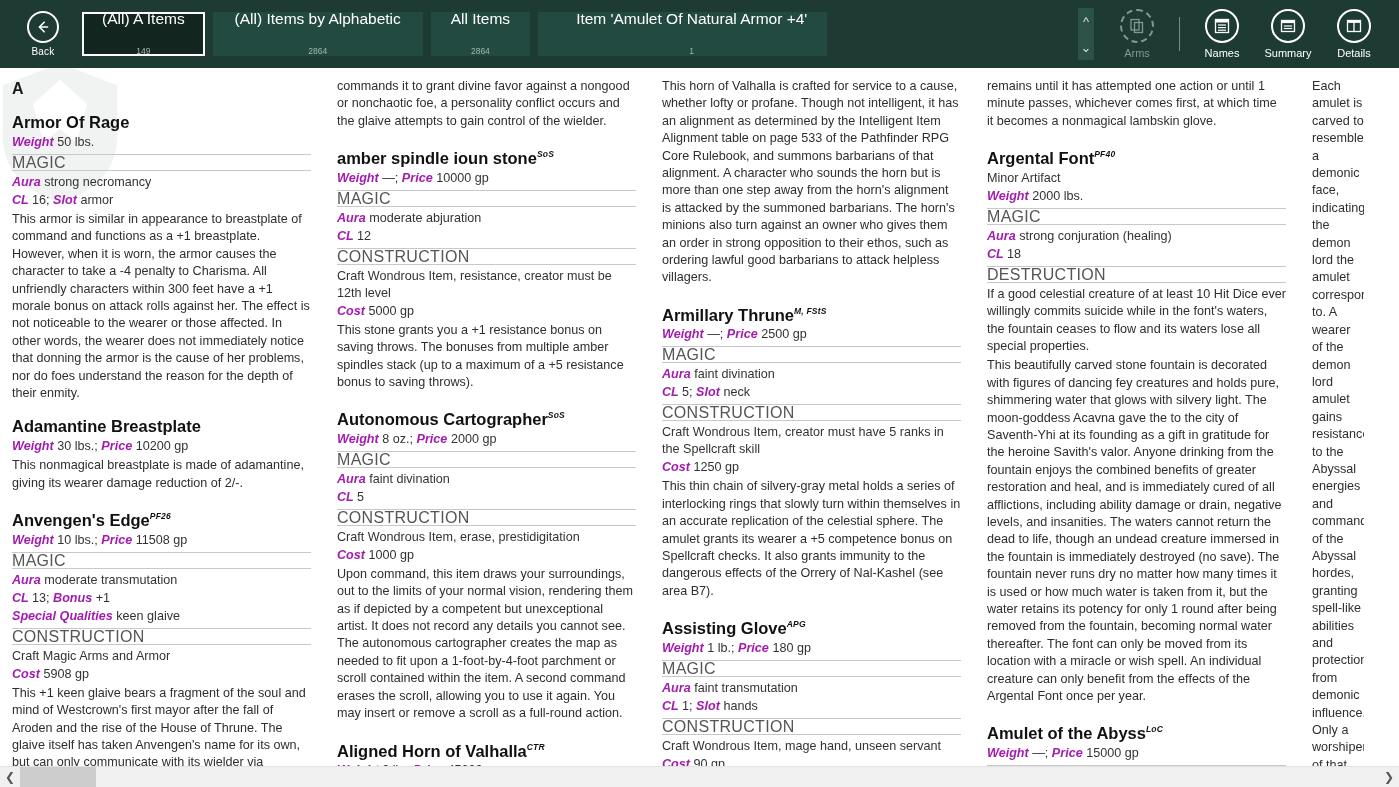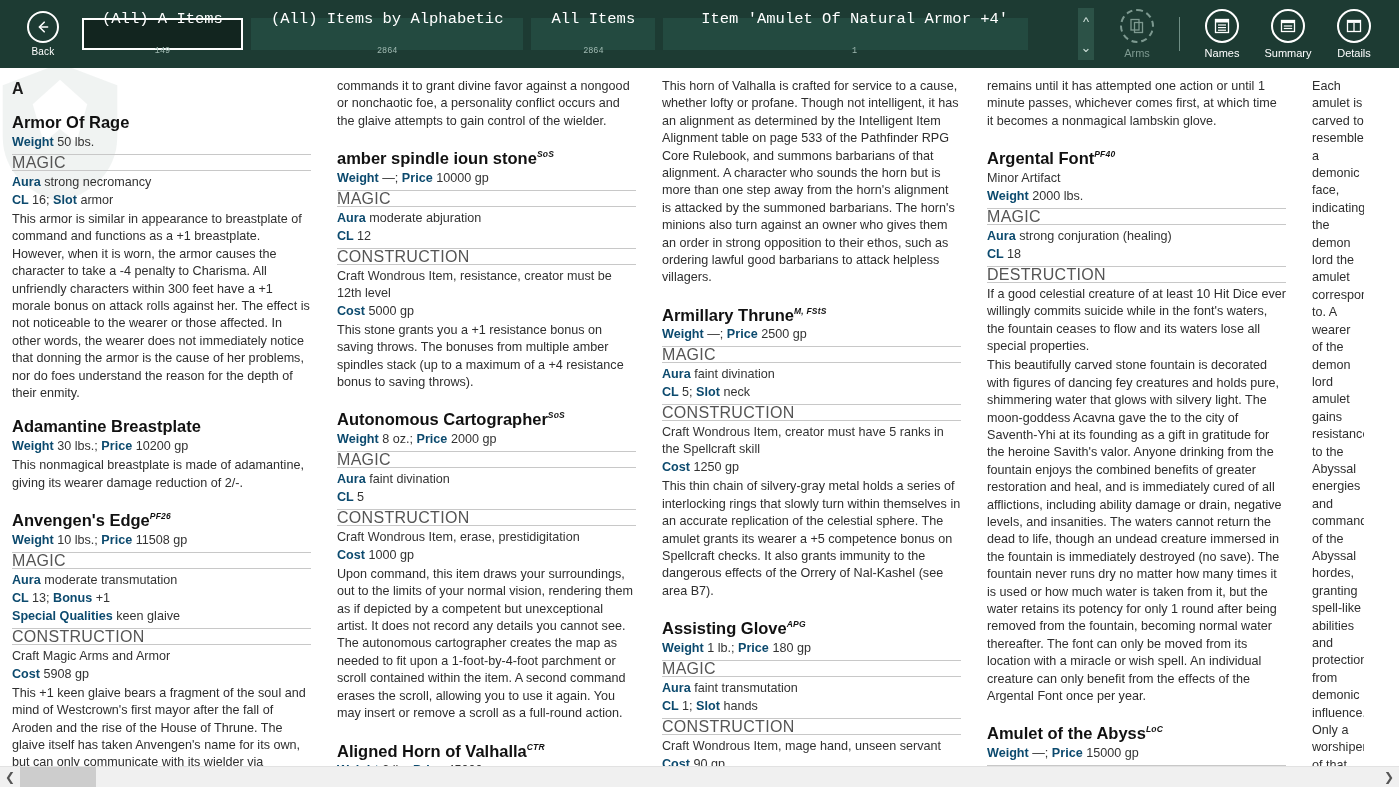--- a/index.html
+++ b/index.html
@@ -40,29 +40,28 @@
 
   .tabs {
     display: flex;
     align-items: center;
     gap: 8px;
     margin-left: 10px;
     flex: 0 0 auto;
   }
   .tab {
     position: relative;
-    height: 32px;
+    height: 44px;
     min-width: 100px;
     background: #234a40;
     border: 2px solid transparent;
     display: flex; flex-direction: column;
     align-items: center; justify-content: center;
     padding: 2px 18px 4px;
     cursor: pointer;
-    font-family: Liberation Mono, monospace;
   }
   .tab.selected {
     background: #12251f;
     border-color: #ffffff;
   }
   .tab-label {
     color: #ffffff;
     font-size: 15.5px;
     line-height: 18px;
     white-space: nowrap;
@@ -169,21 +168,21 @@
     font-style: italic;
     vertical-align: super;
     letter-spacing: .2px;
   }
   .line {
     font-size: 12.6px;
     line-height: 17px;
     color: #333333;
     margin: 1px 0;
   }
-  .line b { color: #0c4a6e; font-weight: bold; }
+  .line b { color: #a21caf; font-weight: bold; font-style: italic; }
   .rule-label {
     font-size: 16px;
     letter-spacing: .3px;
     color: #555555;
     border-top: 1px solid #c8c8c8;
     border-bottom: 1px solid #c8c8c8;
     padding: 1px 0 1px 0;
     margin: 3px 0 3px 0;
     line-height: 13px;
   }
@@ -350,21 +349,21 @@
       <div class="col">
         <div class="body-text">commands it to grant divine favor against a nongood or nonchaotic foe, a personality conflict occurs and the glaive attempts to gain control of the wielder.</div>
         <div class="item-title"><span>amber spindle ioun stone</span><sup>SoS</sup></div>
         <div class="line"><b>Weight </b><span>—; </span><b>Price </b><span>10000 gp</span></div>
         <div class="rule-label">MAGIC</div>
         <div class="line"><b>Aura </b><span>moderate abjuration</span></div>
         <div class="line"><b>CL </b><span>12</span></div>
         <div class="rule-label">CONSTRUCTION</div>
         <div class="line">Craft Wondrous Item, resistance, creator must be 12th level</div>
         <div class="line"><b>Cost </b><span>5000 gp</span></div>
-        <div class="body-text">This stone grants you a +1 resistance bonus on saving throws. The bonuses from multiple amber spindles stack (up to a maximum of a +4 resistance bonus to saving throws).</div>
+        <div class="body-text">This stone grants you a +1 resistance bonus on saving throws. The bonuses from multiple amber spindles stack (up to a maximum of a +5 resistance bonus to saving throws).</div>
         <div class="item-title"><span>Autonomous Cartographer</span><sup>SoS</sup></div>
         <div class="line"><b>Weight </b><span>8 oz.; </span><b>Price </b><span>2000 gp</span></div>
         <div class="rule-label">MAGIC</div>
         <div class="line"><b>Aura </b><span>faint divination</span></div>
         <div class="line"><b>CL </b><span>5</span></div>
         <div class="rule-label">CONSTRUCTION</div>
         <div class="line">Craft Wondrous Item, erase, prestidigitation</div>
         <div class="line"><b>Cost </b><span>1000 gp</span></div>
         <div class="body-text">Upon command, this item draws your surroundings, out to the limits of your normal vision, rendering them as if depicted by a competent but unexceptional artist. It does not record any details you cannot see. The autonomous cartographer creates the map as needed to fit upon a 1-foot-by-4-foot parchment or scroll contained within the item. A second command erases the scroll, allowing you to use it again. You may insert or remove a scroll as a full-round action.</div>
         <div class="item-title"><span>Aligned Horn of Valhalla</span><sup>CTR</sup></div>

